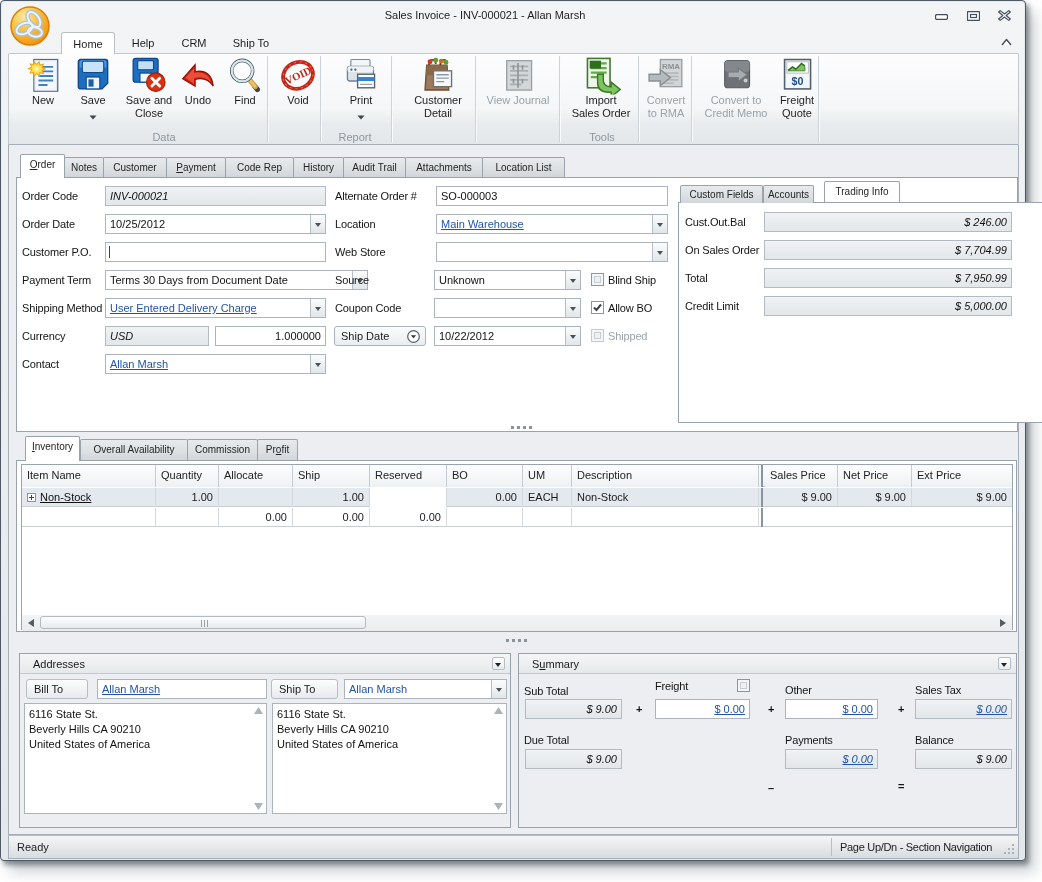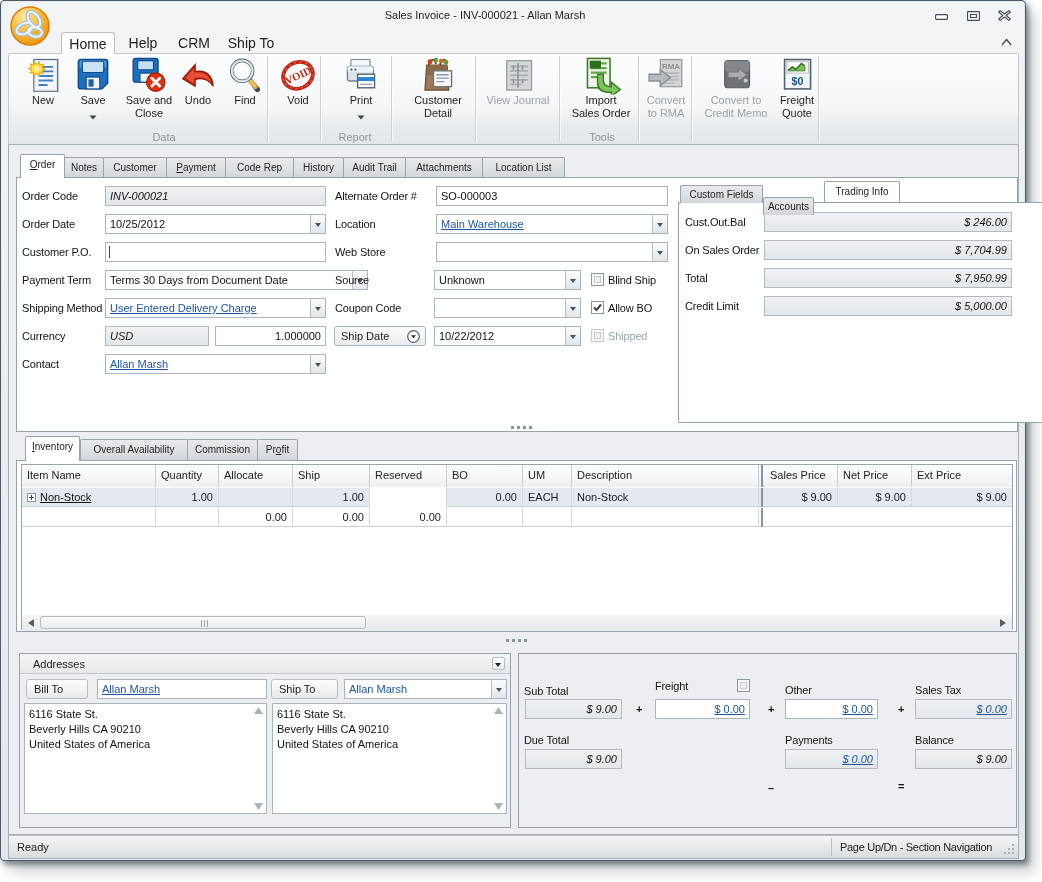--- a/index.html
+++ b/index.html
@@ -5,21 +5,21 @@
 html,body{margin:0;padding:0;background:#fff;width:1042px;height:882px;overflow:hidden}
 *{box-sizing:border-box}
 body{font-family:"Liberation Sans",sans-serif;font-size:11px;color:#1a1a1a;position:relative}
 .abs{position:absolute}
 #win{position:absolute;left:0;top:0;width:1026px;height:861px;border:1px solid #4e5a66;border-radius:4px;background:#e7eaed;box-shadow:3px 4px 5px rgba(55,65,75,.55), 9px 11px 14px rgba(90,100,110,.30);}
 #winframe{position:absolute;left:1px;top:1px;right:1px;bottom:1px;border-radius:3px;background:linear-gradient(#f2f4f5,#e4e7ea);}
 
 #title{position:absolute;left:0;top:8px;width:100%;text-align:center;font-size:11px;color:#1e1e1e}
 .capbtn{position:absolute;top:9px;color:#3a424c;font-weight:bold}
 
-.rtab{position:absolute;top:31px;height:22px;line-height:22px;font-size:14px;color:#1e1e1e;text-align:center}
+.rtab{position:absolute;top:31px;height:22px;line-height:22px;font-size:11px;color:#1e1e1e;text-align:center}
 #hometab{left:60px;width:54px;background:#fff;border:1px solid #bac0c6;border-bottom:none;border-radius:3px 3px 0 0;z-index:3}
 
 #ribbon{position:absolute;left:7px;top:52px;width:1011px;height:92px;background:linear-gradient(#fdfdfe 0%,#f4f6f7 60%,#e9ecee 78%,#e3e7ea 100%);border:1px solid #c2c8ce;border-bottom:1px solid #a7b0b9;border-radius:2px 2px 0 0;z-index:2}
 .rsep{position:absolute;top:2px;bottom:2px;width:1px;background:#cdd2d7;box-shadow:1px 0 0 #fafbfc}
 .rbtn{position:absolute;top:4px;text-align:center;font-size:11px;color:#1e1e1e;line-height:13px}
 .rbtn>svg:first-child{display:block;margin:0 auto 2px auto;transform:scale(1.13);transform-origin:50% 42%}
 .rbtn.dis{color:#9aa2aa}
 .grplabel{position:absolute;top:76px;height:14px;line-height:14px;font-size:11px;color:#8e979f;text-align:center}
 
 #client{position:absolute;left:7px;top:144px;width:1011px;height:690px;border:1px solid #a7b0b9;border-top:none;background:#eceef1}
@@ -285,21 +285,21 @@
       <div class="flabel" style="left:6px;top:9px">Cust.Out.Bal</div>
       <div class="tf ro" style="left:85px;top:9px;width:248px;text-align:right">$ 246.00</div>
       <div class="flabel" style="left:6px;top:37px">On Sales Order</div>
       <div class="tf ro" style="left:85px;top:37px;width:248px;text-align:right">$ 7,704.99</div>
       <div class="flabel" style="left:6px;top:65px">Total</div>
       <div class="tf ro" style="left:85px;top:65px;width:248px;text-align:right">$ 7,950.99</div>
       <div class="flabel" style="left:6px;top:93px">Credit Limit</div>
       <div class="tf ro" style="left:85px;top:93px;width:248px;text-align:right">$ 5,000.00</div>
     </div>
     <div class="stab" style="left:663px;top:7px;width:83px;height:18px;line-height:17px">Custom Fields</div>
-    <div class="stab" style="left:746px;top:19px;width:51px;height:18px;line-height:17px">Accounts</div>
+    <div class="stab" style="left:746px;top:7px;width:51px;height:18px;line-height:17px">Accounts</div>
     <div class="stab act" style="left:807px;top:3px;width:76px;height:21px;border-bottom:none">Trading Info</div>
   </div>
   <div class="dots4" style="left:502px;top:281px"></div>
 
   <div class="stab act" style="left:16px;top:291px;width:55px;height:25px"><span style="text-decoration:underline">I</span>nventory</div>
   <div class="stab" style="left:71px;top:294px;width:108px;height:21px">Overall Availability</div>
   <div class="stab" style="left:178px;top:294px;width:71px;height:21px">Commission</div>
   <div class="stab" style="left:248px;top:294px;width:41px;height:21px">Pr<span style="text-decoration:underline">o</span>fit</div>
   <div class="panel" style="left:7px;top:315px;width:1001px;height:172px">
     <div style="position:absolute;left:4px;top:3px;width:992px;height:166px;border:1px solid #9aa4ae;background:#fff" id="grid">
@@ -386,20 +386,26 @@
       <svg style="position:absolute;right:3px;top:3px" width="9" height="7" viewBox="0 0 9 7">
             <path d="M0 7 L4.5 0 L9 7 Z" fill="#aab2ba"></path>
           </svg>
       <svg style="position:absolute;right:3px;bottom:3px" width="9" height="7" viewBox="0 0 9 7">
             <path d="M0 0 L4.5 7 L9 0 Z" fill="#aab2ba"></path>
           </svg>
     </div>
   </div>
 
   <div class="panel" style="left:509px;top:508px;width:499px;height:175px;background:#eceef1" id="summary">
+    <div class="sechead">
+          <span style="position:absolute;left:13px">S<span style="text-decoration:underline">u</span>mmary</span>
+      <span class="ddbtn" style="right:5px;top:3px">
+            <span class="arr" style="border-top-color:#222"></span>
+          </span>
+    </div>
     <div class="flabel" style="left:5px;top:27px">Sub Total</div>
     <div class="flabel" style="left:136px;top:22px">Freight</div>
     <div class="cb" style="left:218px;top:25px">
           <i></i>
         </div>
     <div class="flabel" style="left:266px;top:26px">Other</div>
     <div class="flabel" style="left:396px;top:26px">Sales Tax</div>
     <div class="tf ro" style="left:6px;top:45px;width:97px;text-align:right">$ 9.00</div>
     <div class="flabel" style="left:117px;top:45px;font-weight:bold">+</div>
     <div class="tf" style="left:136px;top:45px;width:95px;text-align:right"><span class="link">$ 0.00</span></div>

